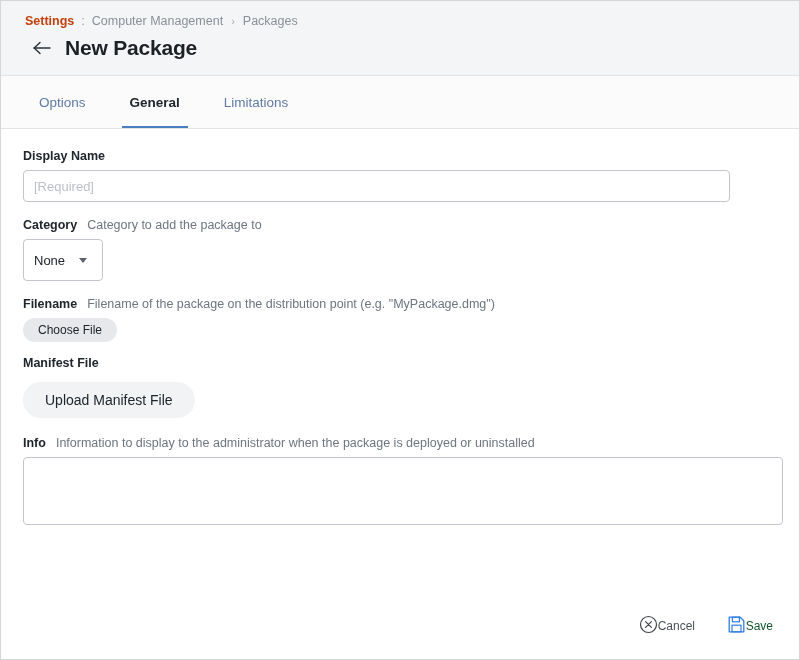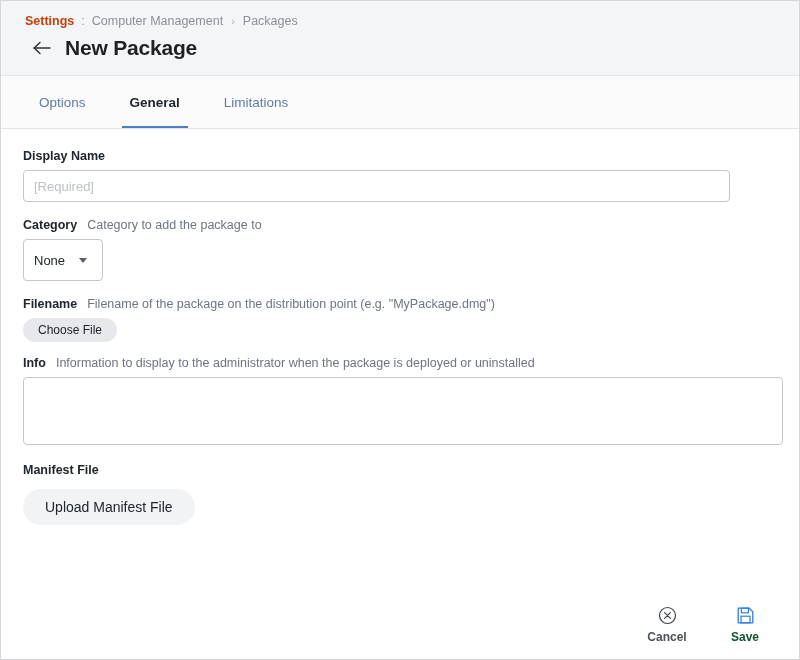--- a/index.html
+++ b/index.html
@@ -245,27 +245,26 @@
   .footer-actions {
     flex: 0 0 auto;
     height: 62px;
     display: flex;
     align-items: center;
     justify-content: flex-end;
     padding: 0 26px 4px 0;
   }
   .action-btn {
     display: flex;
-    flex-direction: column;
+    flex-direction: row;
     align-items: center;
     justify-content: flex-end;
     width: 56px;
     margin-left: 22px;
     cursor: pointer;
-    font-weight: bold;
   }
   .action-icon {
     height: 22px;
     display: flex;
     align-items: center;
     justify-content: center;
   }
   .action-label {
     margin-top: 4px;
     font-size: 12px;
@@ -337,33 +336,33 @@
     </div>
 
     <div class="field filename">
       <div class="field-head">
         <span class="field-label">Filename</span>
         <span class="field-hint">Filename of the package on the distribution point (e.g. "MyPackage.dmg")</span>
       </div>
       <button class="pill-btn">Choose File</button>
     </div>
 
+    <div class="field manifest">
+      <div class="field-head">
+        <span class="field-label">Manifest File</span>
+      </div>
+      <button class="pill-btn large">Upload Manifest File</button>
+    </div>
+
     <div class="field info">
       <div class="field-head">
         <span class="field-label">Info</span>
         <span class="field-hint">Information to display to the administrator when the package is deployed or uninstalled</span>
       </div>
       <textarea class="textarea-input" style=""></textarea>
-    </div>
-
-    <div class="field manifest">
-      <div class="field-head">
-        <span class="field-label">Manifest File</span>
-      </div>
-      <button class="pill-btn large">Upload Manifest File</button>
     </div>
 
 
   </div>
 
   <div class="footer-actions">
 
     <div class="action-btn cancel">
       <span class="action-icon">
         <svg width="19" height="19" viewBox="0 0 19 19" aria-hidden="true">

